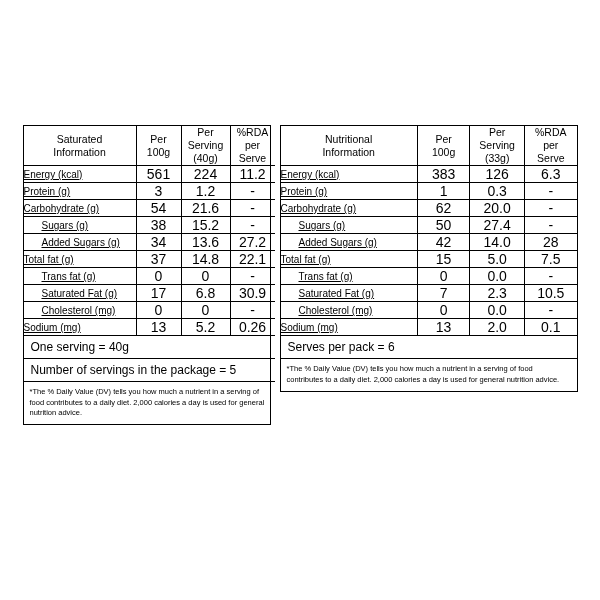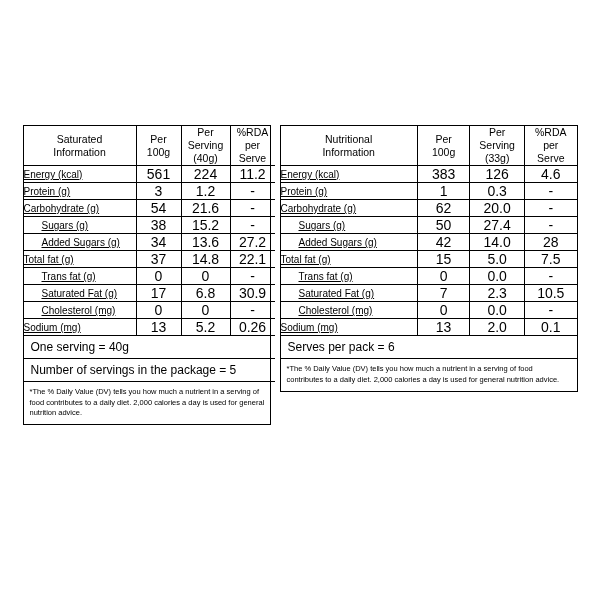--- a/index.html
+++ b/index.html
@@ -204,21 +204,21 @@
             <span>%RDA</span><br>
             <span>per</span><br>
             <span>Serve</span>
           </th>
         </tr>
 
         <tr>
           <td class="row-label">Energy (kcal)</td>
           <td class="num">383</td>
           <td class="num">126</td>
-          <td class="num">4.6</td>
+          <td class="num">6.3</td>
         </tr>
         <tr>
           <td class="row-label">Protein (g)</td>
           <td class="num">1</td>
           <td class="num">0.3</td>
           <td class="num">-</td>
         </tr>
         <tr>
           <td class="row-label">Carbohydrate (g)</td>
           <td class="num">62</td>

